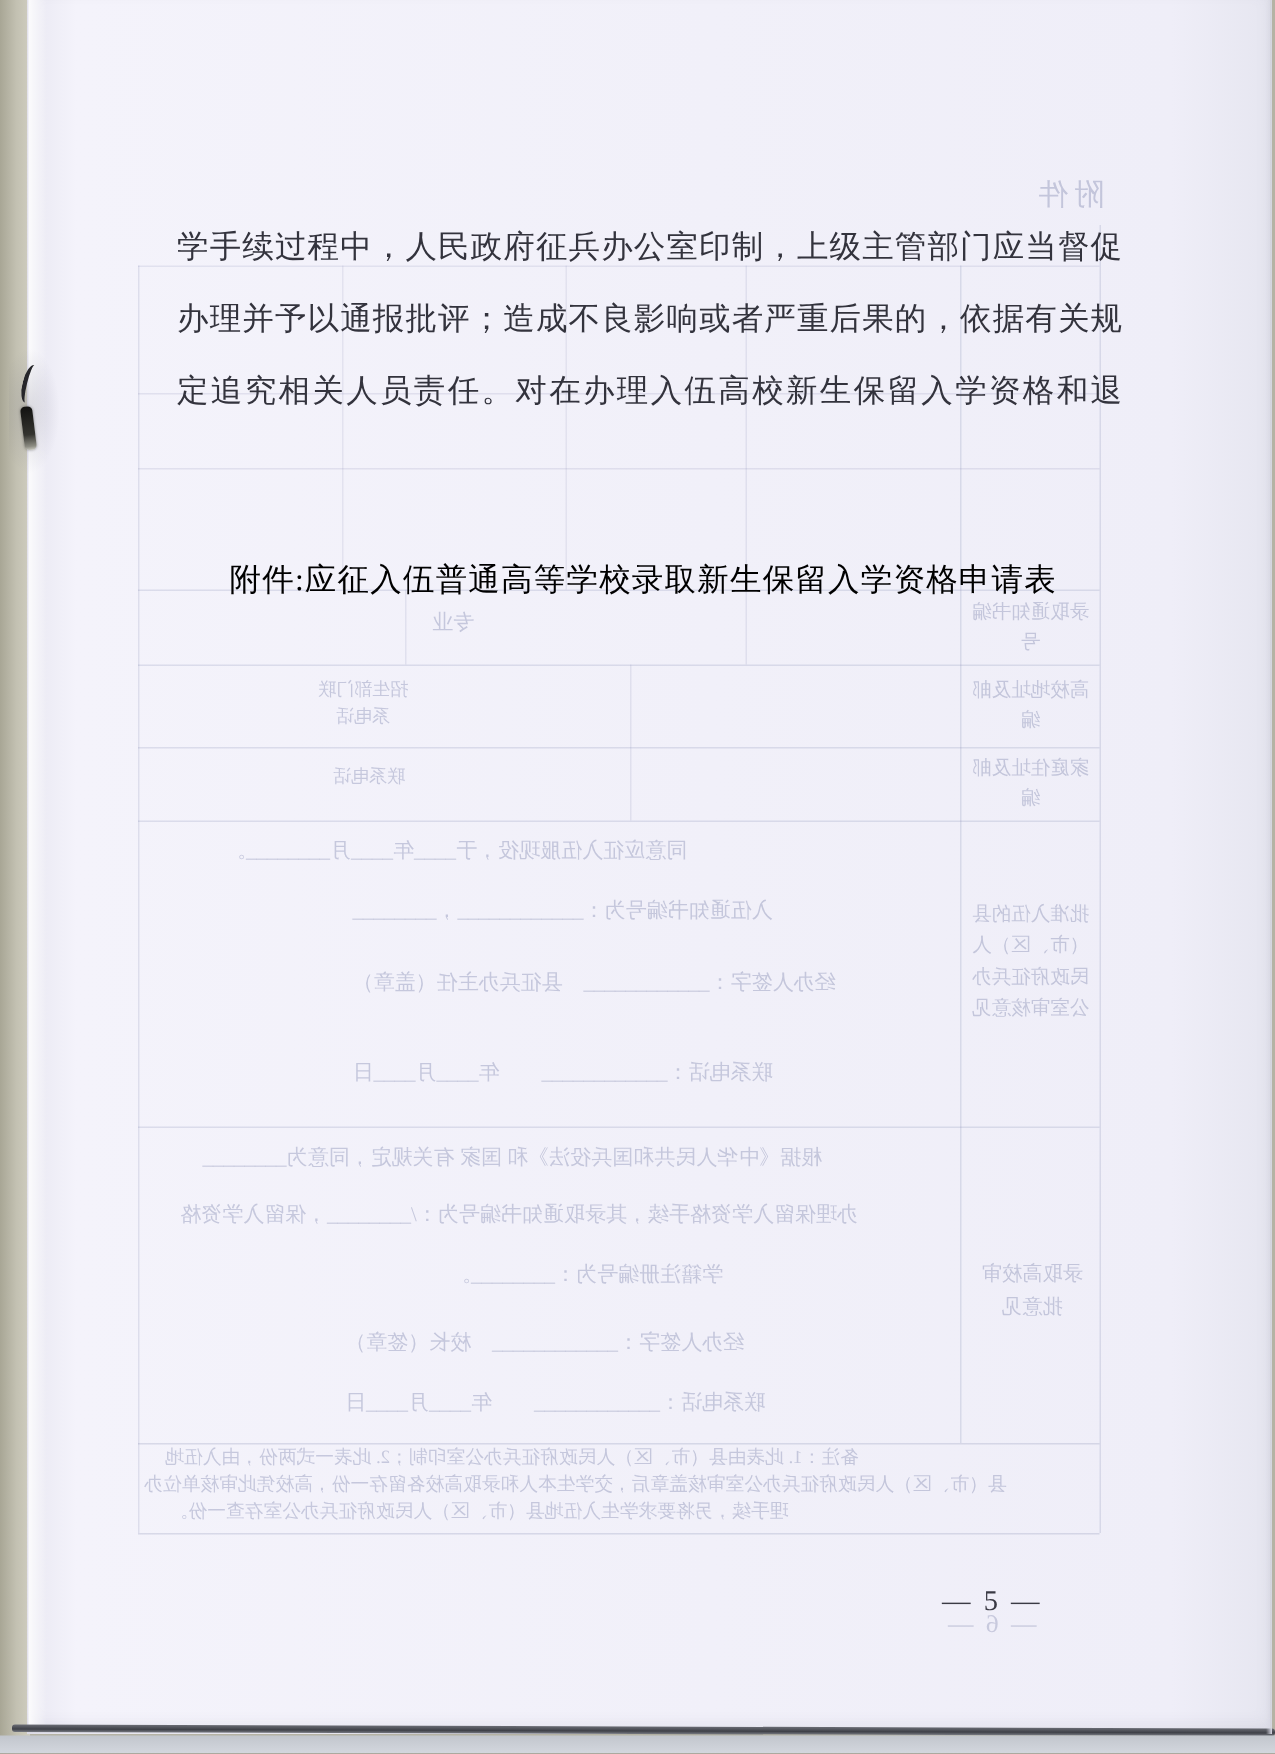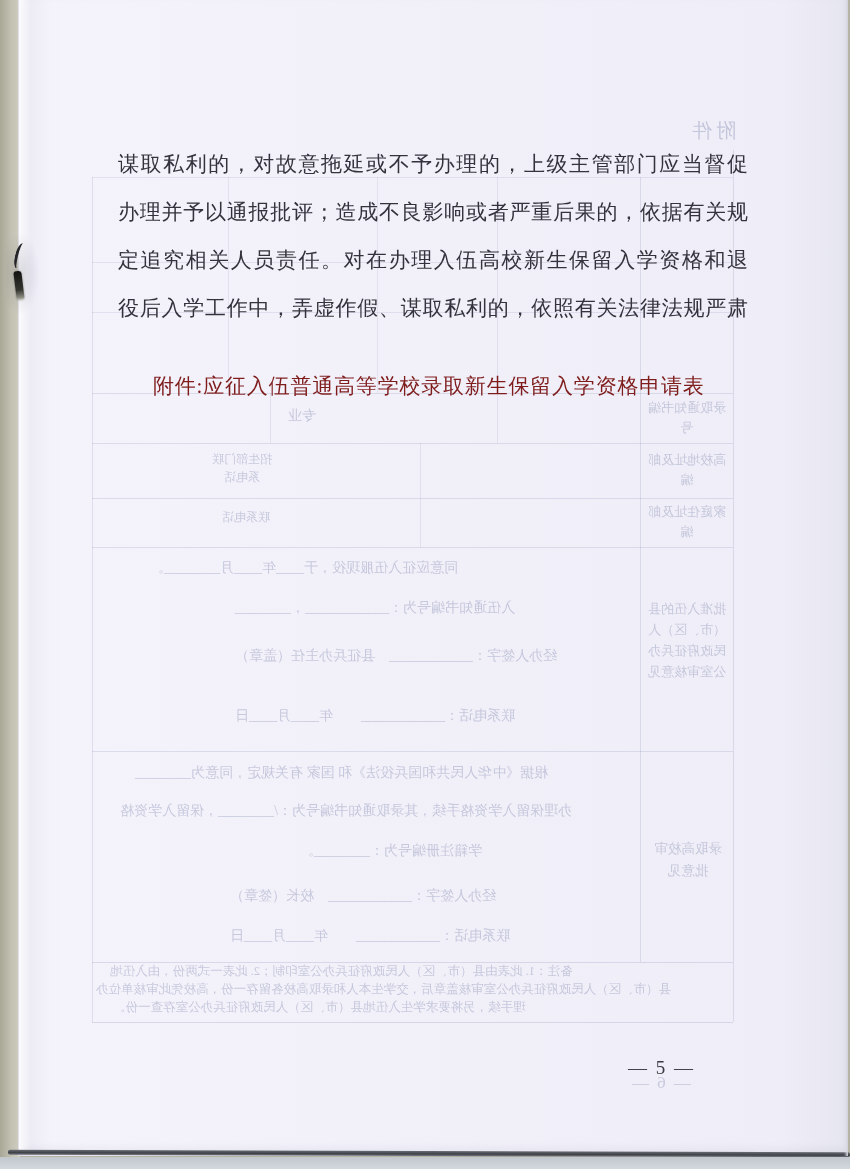--- a/index.html
+++ b/index.html
@@ -34,21 +34,21 @@
   .gl{position:absolute;}            
   .g{position:absolute;transform:scaleX(-1);color:rgba(104,110,158,.34);
      white-space:nowrap;font-size:14px;line-height:1.2;}
   .gcell{white-space:normal;text-align:center;}
   
   .textlayer{position:absolute;left:0;top:0;width:850px;height:1169px;}
   .bodyline{position:absolute;left:118px;width:630px;height:48px;line-height:48px;
             font-size:21px;color:#33333d;white-space:nowrap;}
   .fill{text-align:justify;text-align-last:justify;white-space:normal;}
   .attach{position:absolute;left:153px;top:362px;height:48px;line-height:48px;
-          font-size:21px;letter-spacing:.8px;color:#7f1d1d;white-space:nowrap;}
+          font-size:21px;letter-spacing:.8px;color:#000000;white-space:nowrap;}
   .pagenum{position:absolute;left:628px;top:1056px;font-size:19px;letter-spacing:2px;
            color:#3a3a44;line-height:24px;}
   .pagenum-ghost{position:absolute;left:630px;top:1074px;font-size:17px;letter-spacing:2px;
            color:rgba(110,115,160,.30);transform:scaleX(-1);line-height:18px;}
 </style>
 </head>
 <body>
 
 <div class="scan">
 
@@ -105,24 +105,23 @@
     <div class="g" style="left:300px;top:843px;">学籍注册编号为：________。</div>
     <div class="g" style="left:230px;top:888px;">经办人签字：____________　校长（签章）</div>
     <div class="g" style="left:230px;top:928px;">联系电话：____________　　年____月____日</div>
 
     <div class="g" style="left:110px;top:964px;font-size:12.5px;">备注：1. 此表由县（市、区）人民政府征兵办公室印制；2. 此表一式两份，由入伍地</div>
     <div class="g" style="left:96px;top:982px;font-size:12.5px;">县（市、区）人民政府征兵办公室审核盖章后，交学生本人和录取高校各留存一份，高校凭此审核单位办</div>
     <div class="g" style="left:113px;top:1000px;font-size:12.5px;">理手续，另将要求学生入伍地县（市、区）人民政府征兵办公室存查一份。</div>
   </div>
 
   <div class="textlayer">
-    <div class="bodyline fill" style="top:140px;">谋取私利的，对故意拖延或不予办理的，上级主管部门应当督促</div>
+    <div class="bodyline fill" style="top:140px;">学手续过程中，人民政府征兵办公室印制，上级主管部门应当督促</div>
     <div class="bodyline fill" style="top:236px;">定追究相关人员责任。对在办理入伍高校新生保留入学资格和退</div>
     <div class="bodyline fill" style="top:188px;">办理并予以通报批评；造成不良影响或者严重后果的，依据有关规</div>
-    <div class="bodyline fill" style="top:284px;">役后入学工作中，弄虚作假、谋取私利的，依照有关法律法规严肃</div>
 
     <div class="attach">附件:应征入伍普通高等学校录取新生保留入学资格申请表</div>
 
     <div class="pagenum">— 5 —</div>
     <div class="pagenum-ghost">— 6 —</div>
   </div>
 
   <div class="paper-edge-bottom"></div>
   <div class="paper-edge-right"></div>
   <div class="bg-bottom"></div>

